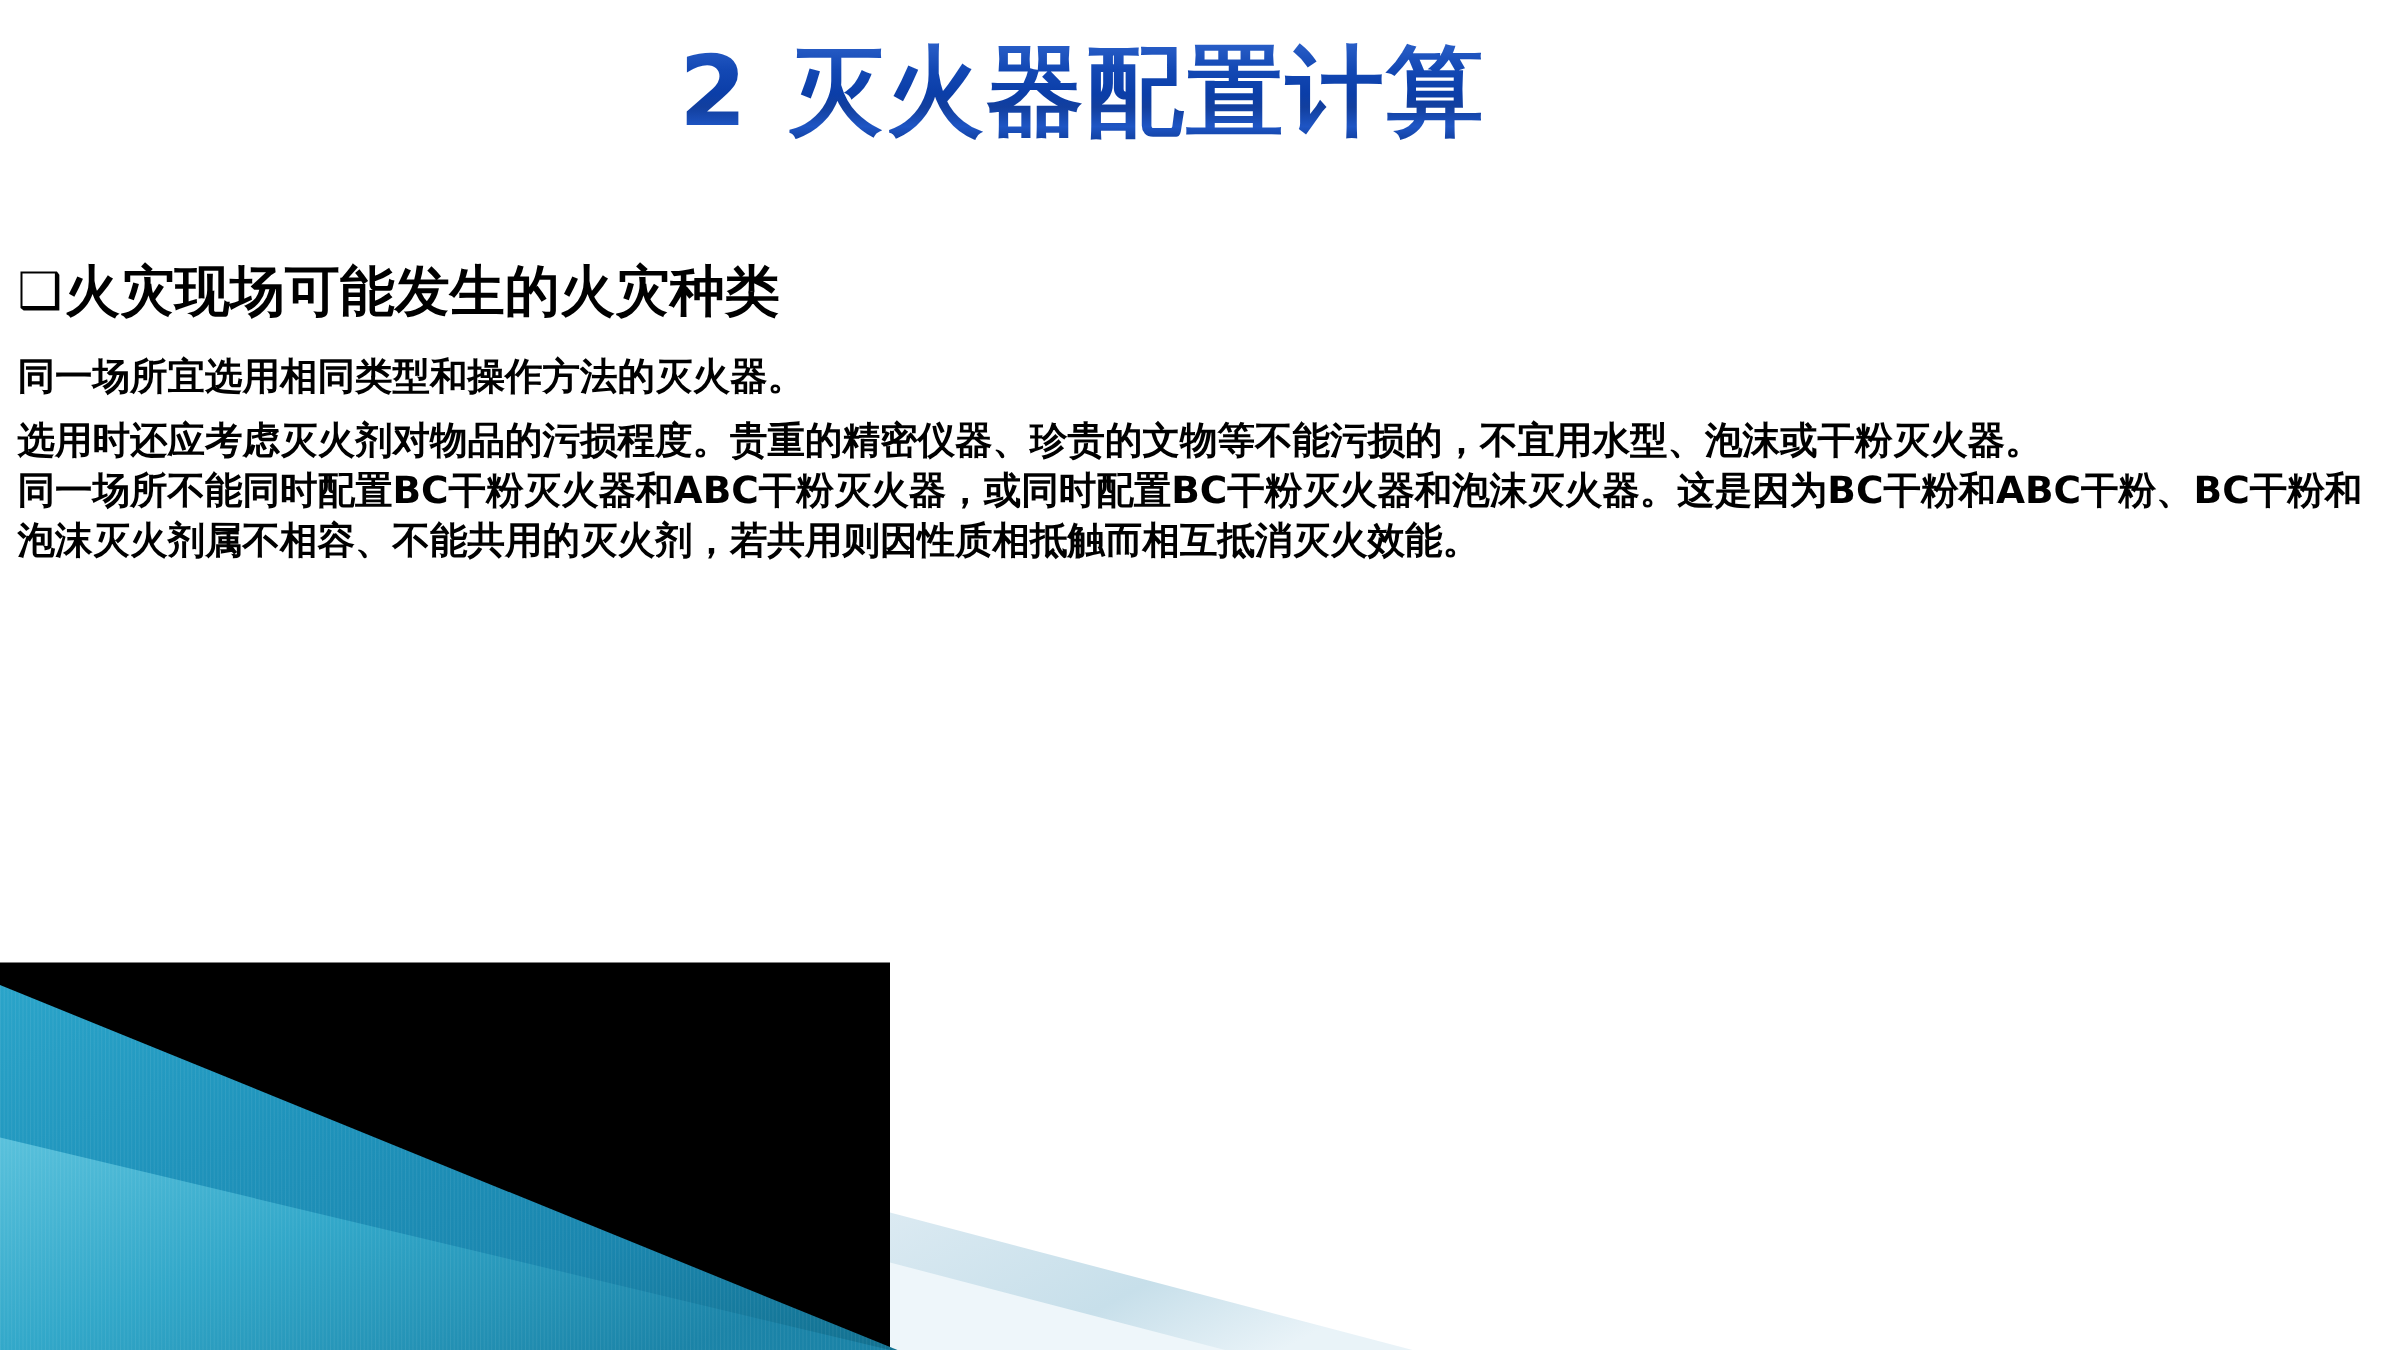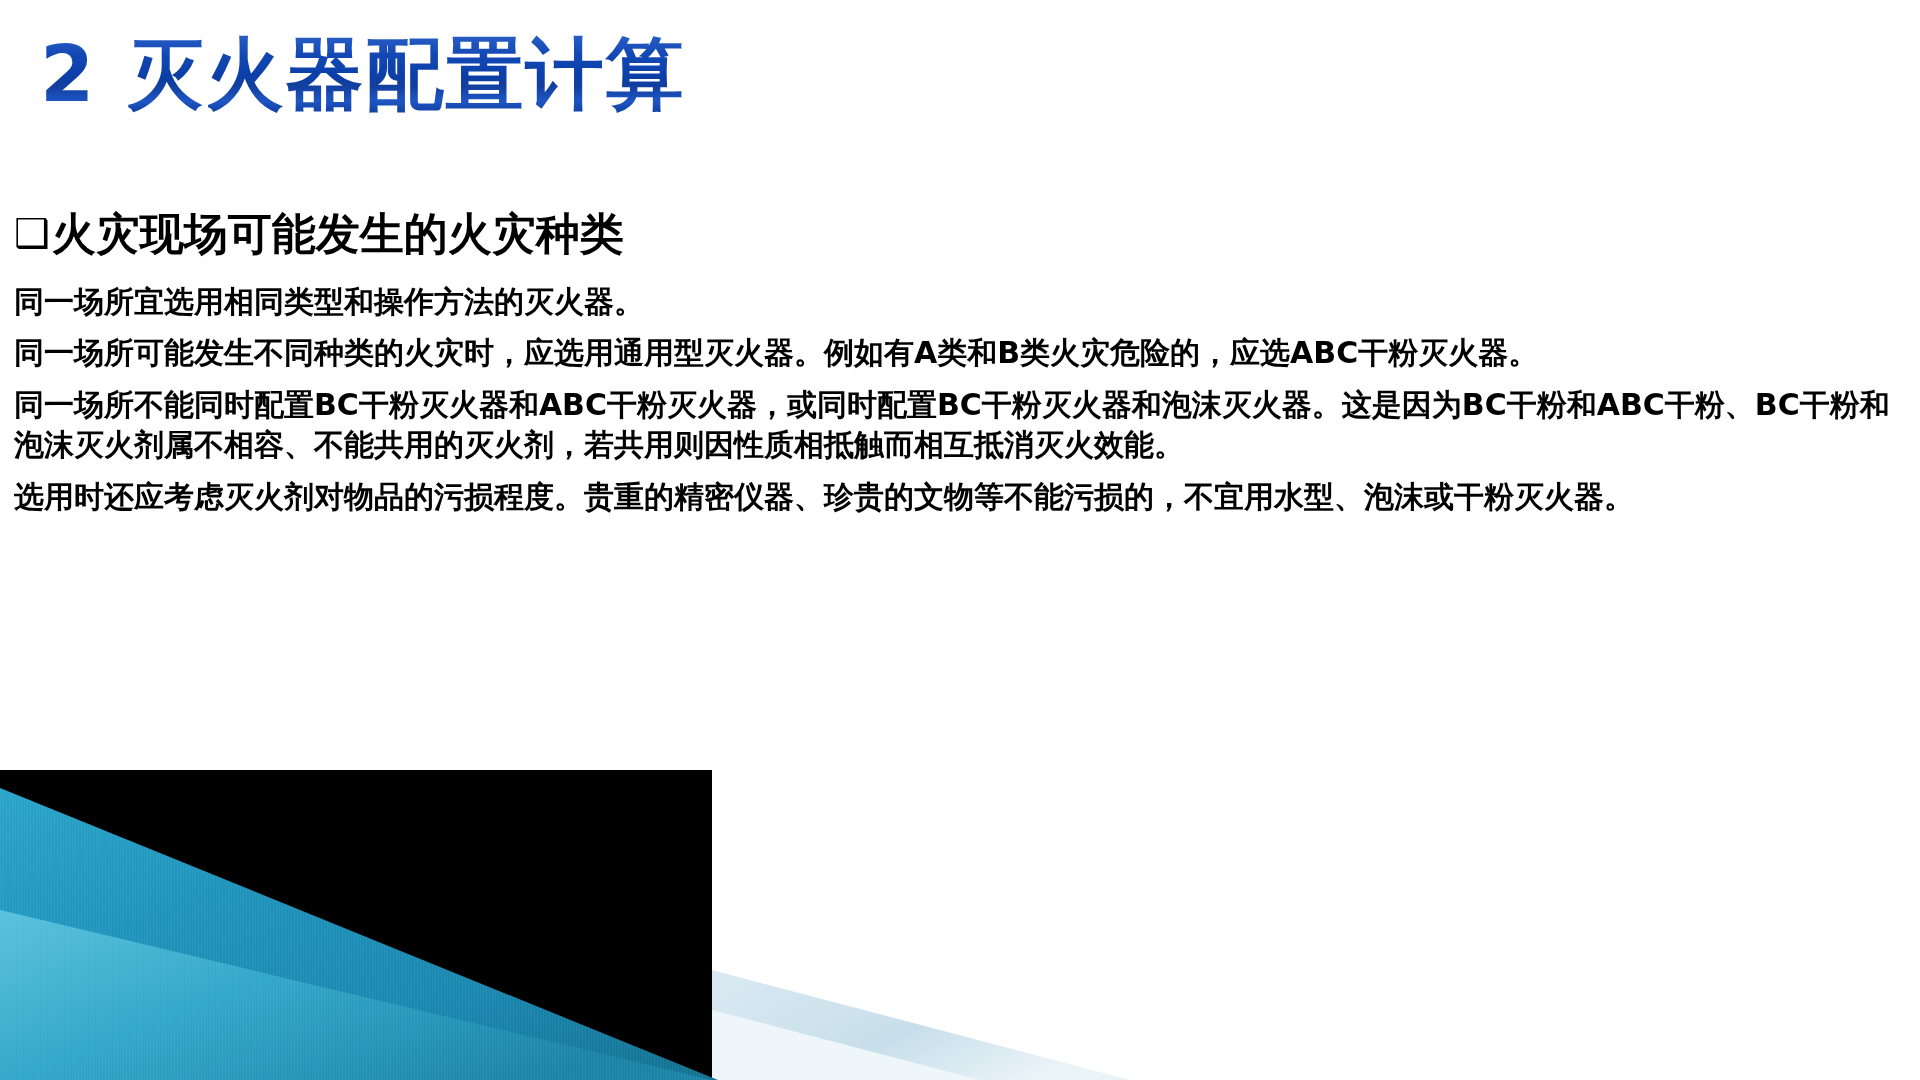--- a/index.html
+++ b/index.html
@@ -21,23 +21,22 @@
     background: #ffffff;
     overflow: hidden;
   }
 
   
   .title-wrap {
     position: absolute;
     top: 34px;
     left: 0;
     width: 1732px;
-    text-align: left;
+    text-align: center;
     pointer-events: none;
-    padding-left: 40px;
   }
   .title {
     display: inline-block;
     font-family: "DejaVu Sans", "Liberation Sans", sans-serif;
     font-size: 78px;
     font-weight: 700;
     letter-spacing: 2px;
     line-height: 1.05;
     background: linear-gradient(180deg,
         #2a5fc8 0%,
@@ -127,25 +126,24 @@
 
   <div class="body-area">
 
     <div class="para bullet p1">
       <span class="bullet-marker">❑</span>
       <span>火灾现场可能发生的火灾种类</span>
     </div>
 
     <p class="para p2">同一场所宜选用相同类型和操作方法的灭火器。</p>
 
-    <p class="para p3">同一场所可能发生不同种类的火灾时，应选用通用型灭火器。例如有A类和B类火灾危险的，应选ABC干粉灭火器。</p>
+
+    <p class="para p5">选用时还应考虑灭火剂对物品的污损程度。贵重的精密仪器、珍贵的文物等不能污损的，不宜用水型、泡沫或干粉灭火器。</p>
 
     <p class="para p4">同一场所不能同时配置BC干粉灭火器和ABC干粉灭火器，或同时配置BC干粉灭火器和泡沫灭火器。这是因为BC干粉和ABC干粉、BC干粉和泡沫灭火剂属不相容、不能共用的灭火剂，若共用则因性质相抵触而相互抵消灭火效能。</p>
-
-    <p class="para p5">选用时还应考虑灭火剂对物品的污损程度。贵重的精密仪器、珍贵的文物等不能污损的，不宜用水型、泡沫或干粉灭火器。</p>
 
   </div>
 
   <svg class="deco" viewBox="0 0 1180 400" preserveAspectRatio="none">
     <defs>
       <linearGradient id="tealGrad" x1="0" y1="0" x2="1" y2="1">
         <stop offset="0%" stop-color="#2aa4c9"></stop>
         <stop offset="35%" stop-color="#1f93bb"></stop>
         <stop offset="70%" stop-color="#1a86ae"></stop>
         <stop offset="100%" stop-color="#12708f"></stop>

